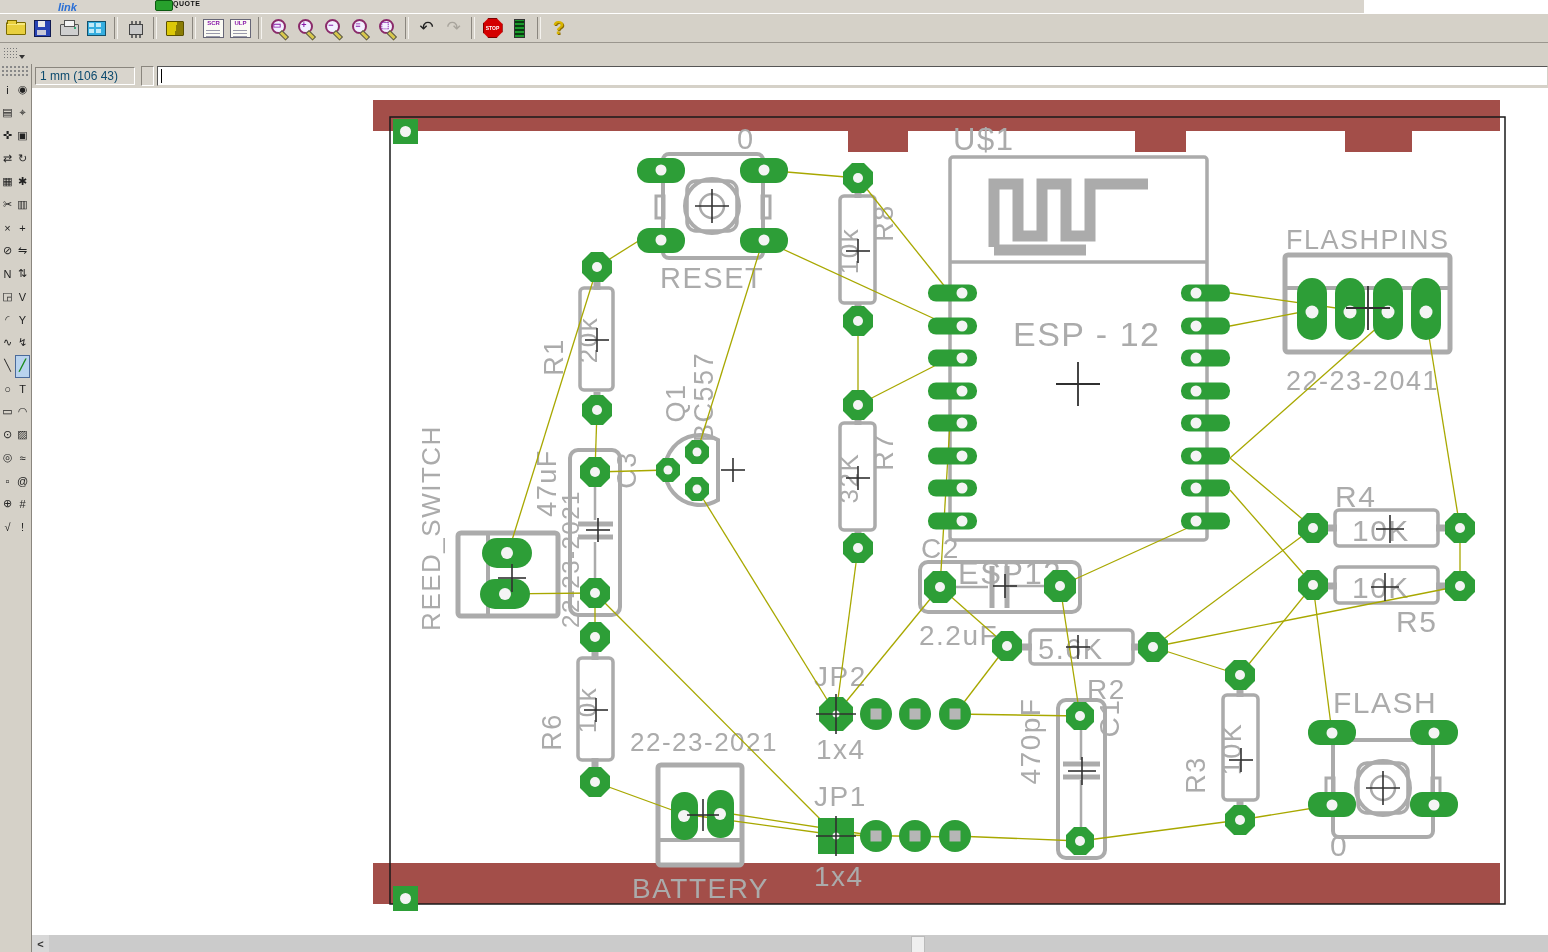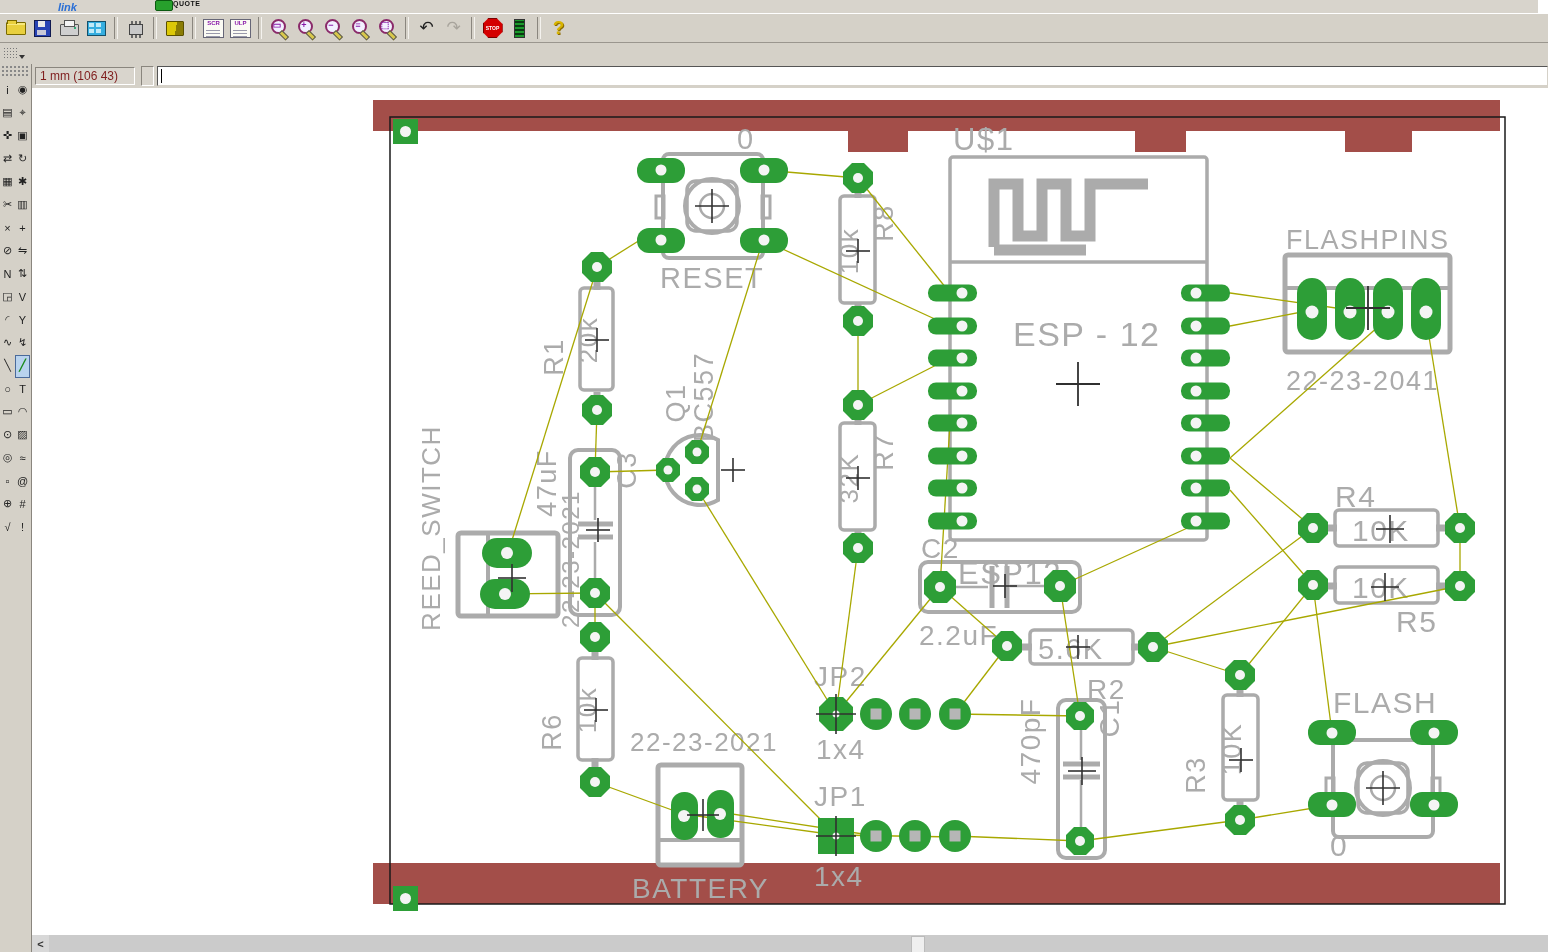--- a/index.html
+++ b/index.html
@@ -1,20 +1,20 @@
 <!DOCTYPE html>
 <html><head>
 <meta charset="utf-8">
 <style>
   html,body{margin:0;padding:0;background:#fff;width:1548px;height:952px;overflow:hidden;
     font-family:"Liberation Sans", sans-serif;}
   #app{position:relative;width:1548px;height:952px;background:#fff;}
 
   
-  #desktop-strip{position:absolute;left:0;top:0;width:1538px;height:13px;background:#d8d4cc;
+  #desktop-strip{position:absolute;left:0;top:0;width:1364px;height:13px;background:#d8d4cc;
     display:flex;align-items:flex-start;overflow:hidden;border-bottom:1px solid #c0bcb4;}
   .dsk-item{display:flex;align-items:center;gap:3px;margin-left:58px;height:13px;}
   .dsk-link{color:#2a6fd6;font-style:italic;font-weight:bold;font-size:11px;}
   .dsk-badge{width:16px;height:9px;background:#27a02c;border:1px solid #0a5a10;border-radius:2px;margin-left:78px;}
   .dsk-quote{color:#111;font-size:7px;font-weight:bold;letter-spacing:.5px;}
 
   #toolbar-row{position:absolute;left:0;top:13px;width:1548px;height:30px;background:#d5d1c8;
     border-top:1px solid #fff;border-bottom:1px solid #9a968e;display:flex;align-items:center;padding-left:2px;box-sizing:border-box;}
   .tsep{width:2px;height:22px;border-left:1px solid #8a867e;border-right:1px solid #f4f2ee;margin:0 4px;}
   .tbtn{width:27px;height:26px;display:flex;align-items:center;justify-content:center;position:relative;}
@@ -49,21 +49,21 @@
   .ic-traffic{width:9px;height:17px;border:1px solid #333;background:repeating-linear-gradient(0deg,#1a9a2a 0 2px,#0a3a12 2px 4px);}
   .ic-help{font-size:19px;font-weight:bold;color:#d8b400;text-shadow:1px 1px 0 #8a6a00;line-height:20px;}
 
   #grid-row{position:absolute;left:0;top:43px;width:1548px;height:21px;background:#d5d1c8;border-bottom:1px solid #b8b4ac;}
   #grid-btn{position:absolute;left:3px;top:2px;width:26px;height:17px;display:flex;align-items:center;gap:2px;}
   .grid-dots{width:14px;height:13px;background-image:radial-gradient(#777 30%, transparent 31%);background-size:3px 3px;}
   .grid-caret{width:0;height:0;border-left:3px solid transparent;border-right:3px solid transparent;border-top:4px solid #333;margin-top:6px;}
 
   #param-row{position:absolute;left:31px;top:64px;width:1517px;height:24px;background:#d5d1c8;display:flex;align-items:center;}
   #coord-box{margin-left:4px;width:100px;height:18px;background:#d9d5cd;border:1px solid;border-color:#8a867e #fff #fff #8a867e;
-    font-size:12px;color:#7f1d1d;display:flex;align-items:center;padding-left:4px;box-sizing:border-box;}
+    font-size:12px;color:#0c4a6e;display:flex;align-items:center;padding-left:4px;box-sizing:border-box;}
   #mini-box{margin-left:6px;width:11px;height:18px;background:#d9d5cd;border:1px solid;border-color:#8a867e #fff #fff #8a867e;}
   #command-input{margin-left:3px;flex:1;height:20px;background:#fff;border:1px solid;border-color:#555 #d5d1c8 #d5d1c8 #555;
     display:flex;align-items:center;padding-left:3px;box-sizing:border-box;}
   #caret{width:1px;height:14px;background:#000;}
 
   
   #side-toolbar{position:absolute;left:0;top:64px;width:31px;height:888px;background:#d5d1c8;border-right:1px solid #8a867e;}
   #side-handle{width:28px;height:12px;margin:1px 0 2px 1px;background-image:radial-gradient(#888 25%,transparent 26%);background-size:4px 4px;background-position:0 0;}
   .tool-row{display:flex;}
   .tool-cell{width:15px;height:23px;display:flex;align-items:center;justify-content:center;font-size:11px;color:#222;cursor:default;}

